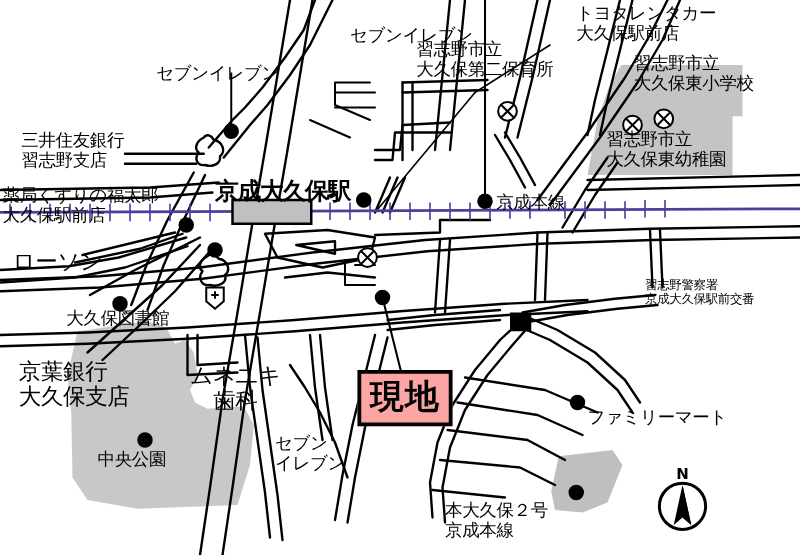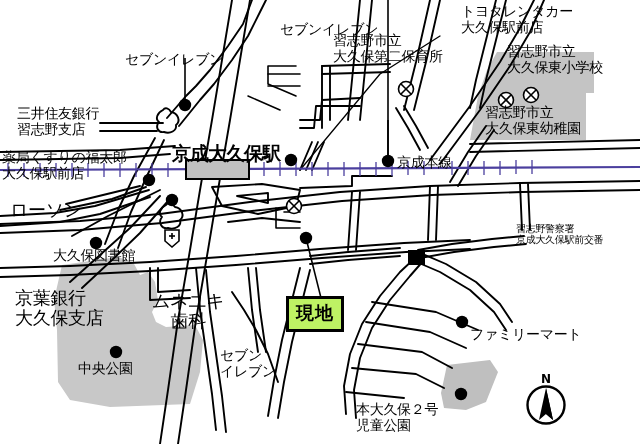--- a/index.html
+++ b/index.html
@@ -3,22 +3,22 @@
 <meta charset="utf-8">
 <style>
   html,body{margin:0;padding:0;background:#ffffff;}
   body{font-family:"DejaVu Sans","Liberation Sans",sans-serif;}
   #map-root{position:relative;width:640px;height:444px;background:#ffffff;overflow:hidden;}
   #map-svg{position:absolute;left:0;top:0;width:640px;height:444px;}
   .lbl{position:absolute;color:#000;font-family:"DejaVu Sans","Liberation Sans",sans-serif;
        white-space:pre;line-height:1.12;font-weight:500;letter-spacing:-0.3px;}
   .lbl-l{text-align:left;}
   .lbl-c{text-align:center;}
-  .genchi{position:absolute;border:3px solid #000;background:#bef264;
-          font-size:18px;font-weight:700;line-height:1;
+  .genchi{position:absolute;border:3px solid #000;background:#fca5a5;
+          font-size:27px;font-weight:700;line-height:1;
           padding:5px 7px 7px 7px;letter-spacing:1px;
           font-family:"DejaVu Sans","Liberation Sans",sans-serif;}
   .compass-n{position:absolute;font-size:12px;font-weight:700;
              font-family:"DejaVu Sans","Liberation Sans",sans-serif;}
 </style>
 </head>
 <body>
 
 <div id="map-root">
 
@@ -267,21 +267,21 @@
   <div class="lbl lbl-l" style="left:13px;top:248px;font-size:14px;margin-left:40px;">大久保図書館</div>
   <div class="lbl lbl-c" style="left:152px;top:259px;font-size:18px;margin-top:32px;">ムネユキ
 歯科</div>
   <div class="lbl lbl-l" style="left:15px;top:288px;font-size:18px;">京葉銀行
 大久保支店</div>
   <div class="lbl lbl-l" style="left:220px;top:348px;font-size:14px;">セブン
 イレブン</div>
   <div class="lbl lbl-l" style="left:78px;top:361px;font-size:14px;">中央公園</div>
   <div class="lbl lbl-l" style="left:470px;top:327px;font-size:14px;">ファミリーマート</div>
   <div class="lbl lbl-l" style="left:356px;top:402px;font-size:14px;">本大久保２号
-児童公園</div>
+京成本線</div>
 
   <div class="lbl lbl-l" style="left:172px;top:143px;font-size:19px;font-weight:700;letter-spacing:-1px;">京成大久保駅</div>
 
   <div class="genchi" style="left:286px;top:296px;">現地</div>
 
   <div class="compass-n" style="left:541px;top:372px;">N</div>
 
 </div>
 
 </body></html>

